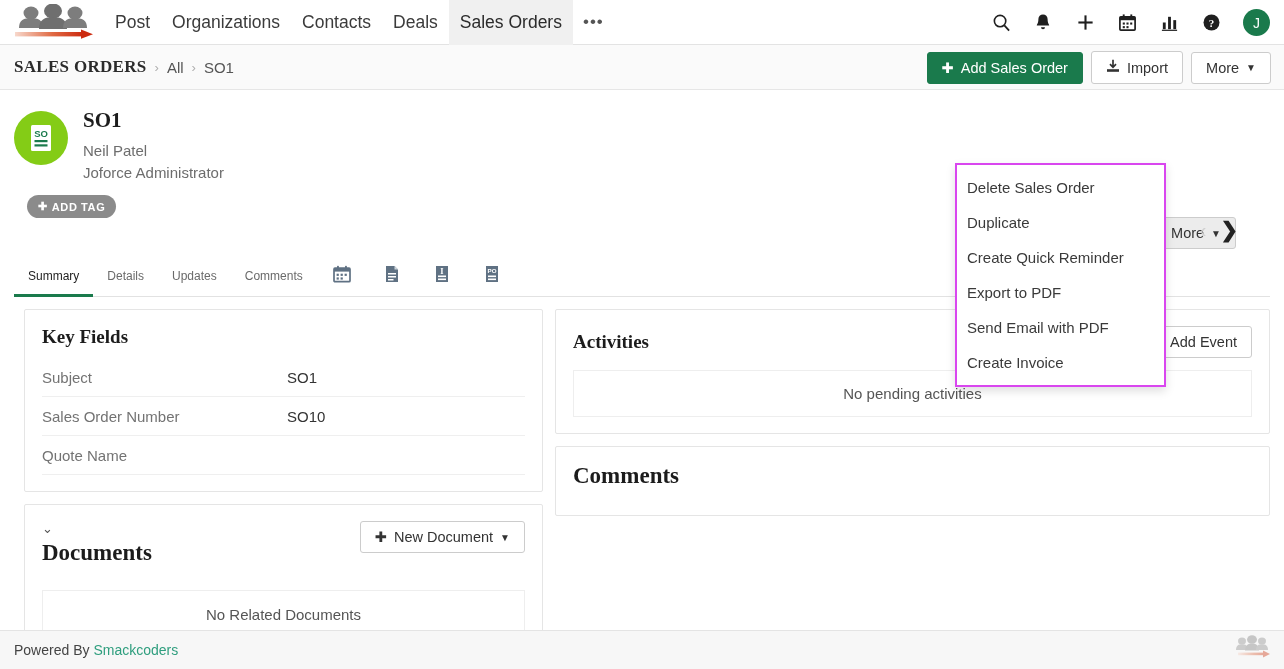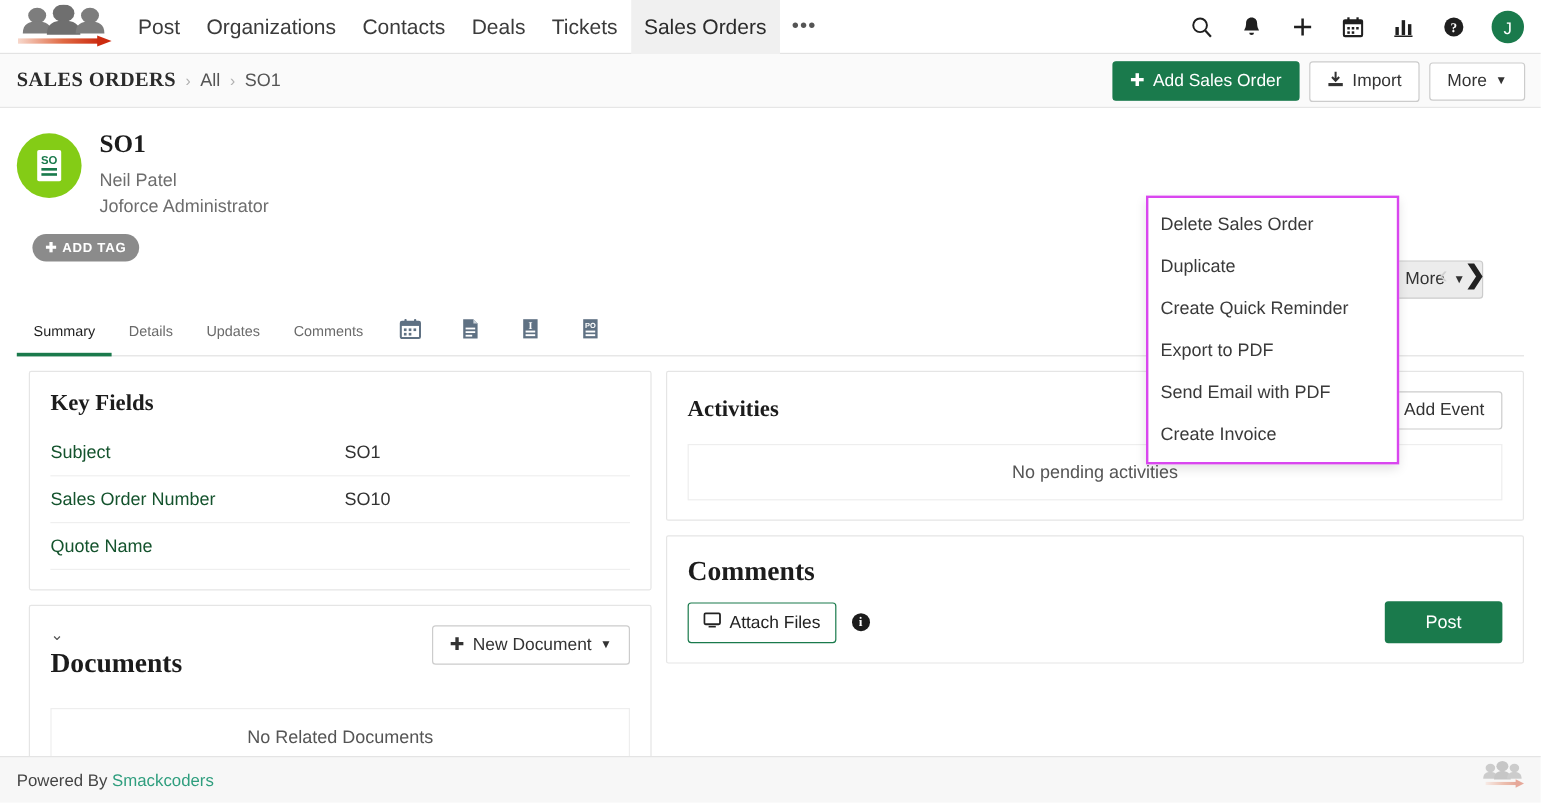--- a/index.html
+++ b/index.html
@@ -167,21 +167,21 @@
     font-size: 19px; font-weight: bold; color: #1c1c1c;
     margin-bottom: 10px;
   }
   .panel-title.big { font-size: 23px; }
 
   .field-row {
     display: flex; align-items: center;
     border-bottom: 1px solid #efefef;
     min-height: 39px;
   }
-  .field-label { width: 245px; font-size: 15px; color: #14532d; }
+  .field-label { width: 245px; font-size: 15px; color: #737373; }
   .field-value { font-size: 15px; color: #333; }
 
   .doc-head { display: flex; align-items: flex-start; justify-content: space-between; }
   .chev { color: #555; font-size: 13px; margin-bottom: 4px; display:block; cursor:pointer;}
   .empty-box {
     border: 1px solid #eeeeee; background: #fff;
     text-align: center; font-size: 15px; color: #555;
     padding: 15px 0; margin-top: 14px;
   }
   .empty-box.slim { padding: 14px 0; margin-top: 12px; }
@@ -256,23 +256,20 @@
         </div>
       <div class="nav-item">
           <span>Organizations</span>
         </div>
       <div class="nav-item">
           <span>Contacts</span>
         </div>
       <div class="nav-item">
           <span>Deals</span>
         </div>
-      <div class="nav-item">
-          <span>Tickets</span>
-        </div>
       <div class="nav-item active">
           <span>Sales Orders</span>
         </div>
       <div class="nav-more-dots">
           <span>•••</span>
         </div>
     </div>
 
     <div class="topnav-right">
       <div class="ticon">
@@ -483,35 +480,20 @@
           <div class="panel-title" style="margin-bottom:0;">Activities</div>
           <button class="btn">
             <span>Add Event</span>
           </button>
         </div>
         <div class="empty-box slim">No pending activities</div>
       </div>
 
       <div class="panel">
         <div class="panel-title big">Comments</div>
-        <div class="comment-actions">
-          <button class="btn-attach">
-            <span>
-              <svg width="15" height="14" viewBox="0 0 15 14">
-                  <rect x="1" y="1.2" width="13" height="9" rx="1" fill="none" stroke="#222" stroke-width="1.5"></rect>
-                  <rect x="4.5" y="11.6" width="6" height="1.3" fill="#222"></rect>
-                </svg>
-            </span>
-            <span>Attach Files</span>
-          </button>
-          <span class="info-dot">i</span>
-          <button class="btn-post">
-            <span>Post</span>
-          </button>
-        </div>
       </div>
     </div>
   </div>
 
   <div class="dropdown-menu">
     <div class="dd-item"><span>Delete Sales Order</span></div>
     <div class="dd-item"><span>Duplicate</span></div>
     <div class="dd-item"><span>Create Quick Reminder</span></div>
     <div class="dd-item"><span>Export to PDF</span></div>
     <div class="dd-item"><span>Send Email with PDF</span></div>

